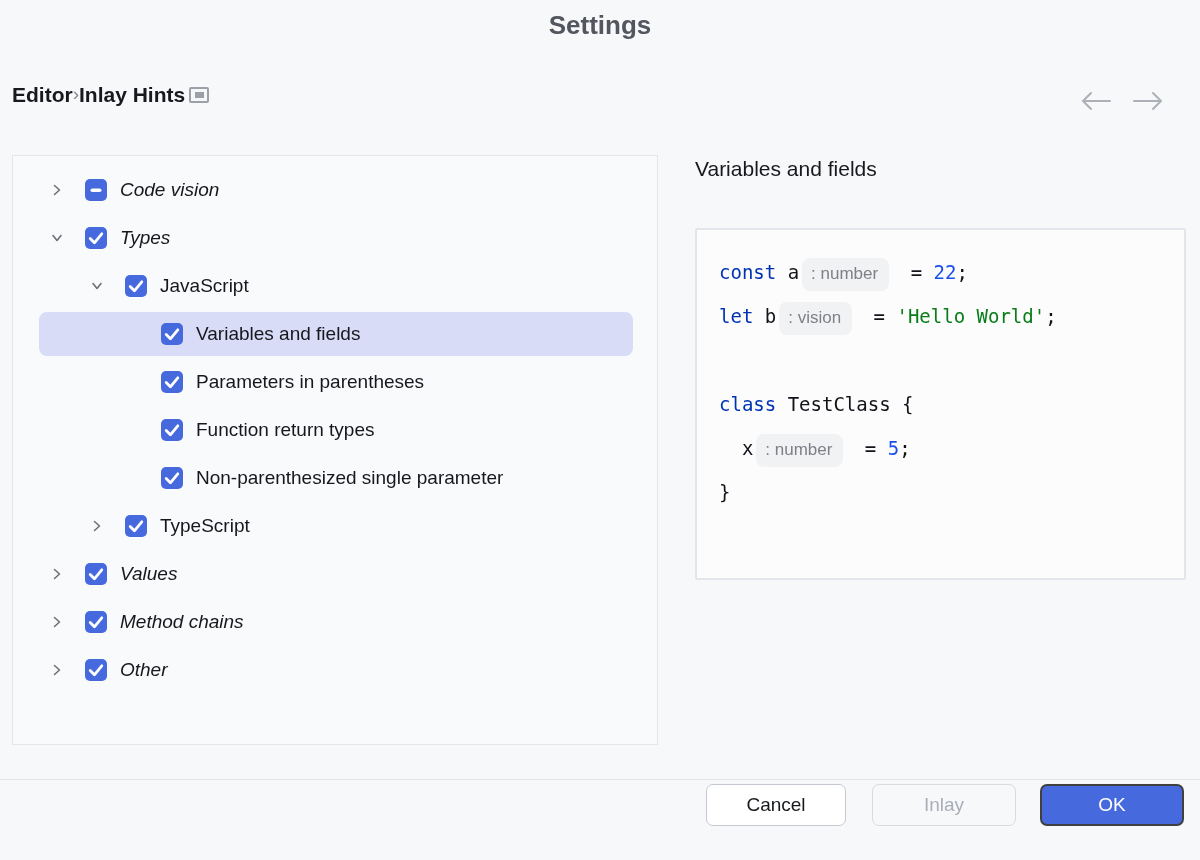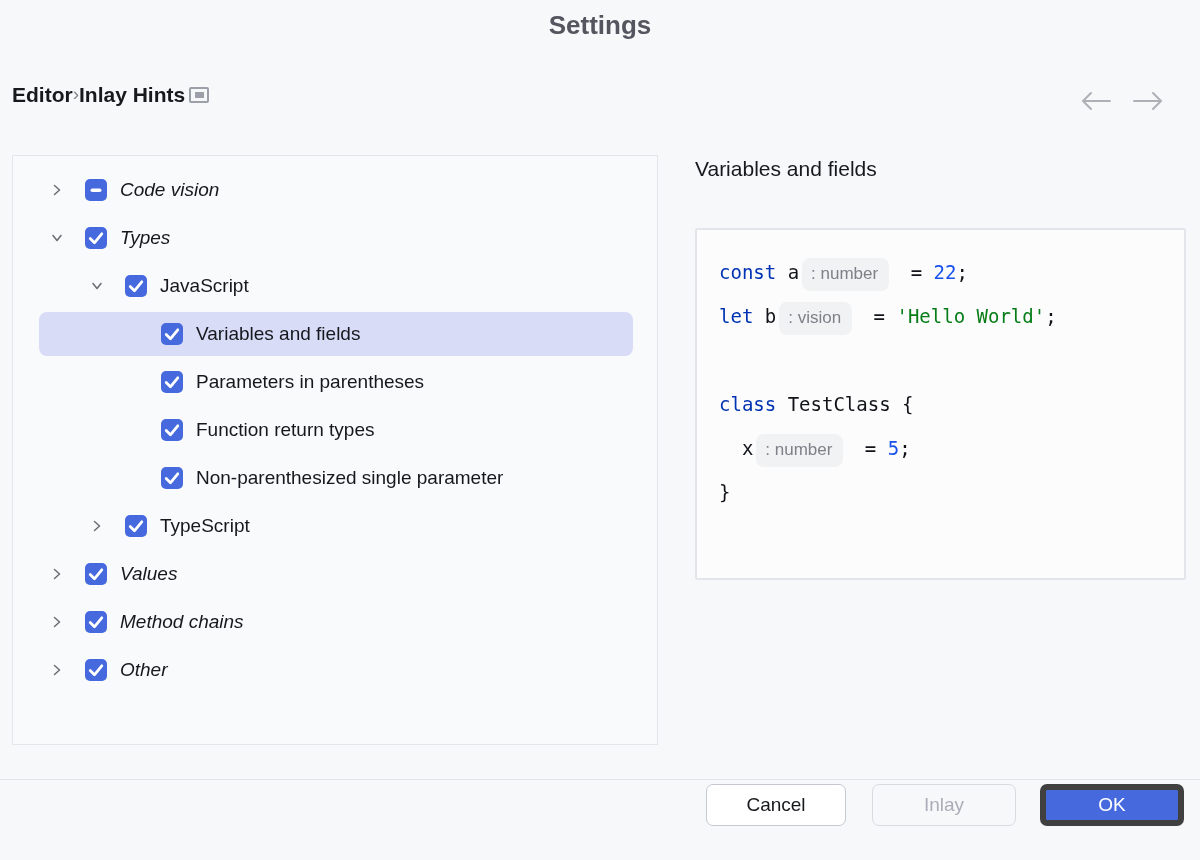--- a/index.html
+++ b/index.html
@@ -86,21 +86,21 @@
 
   
   .footer-sep { position:absolute; left:0; top:779px; width:1200px; height:1px; background:#E3E4E8; }
   .btn {
     position:absolute; top:784px; height:42px; border-radius:7px;
     font-family:"Liberation Sans",sans-serif; font-size:19px;
     display:flex; align-items:center; justify-content:center; cursor:pointer;
   }
   .btn-cancel { left:706px; width:140px; background:#FFFFFF; border:1px solid #C6C8D2; color:#17191D; }
   .btn-apply  { left:872px; width:144px; background:#F7F8FA; border:1px solid #D9DBE1; color:#ABAEB8; }
-  .btn-ok     { left:1040px; width:144px; background:#4669DE; border:6px solid #404040; color:#FFFFFF; }
+  .btn-ok     { left:1040px; width:144px; background:#4669DE; border:2px solid #404040; color:#FFFFFF; }
 </style>
 </head>
 <body>
 
 <div class="stage">
 
   <div class="win-title">Settings</div>
 
   <div class="breadcrumb">
     <span class="crumb">Editor</span>

